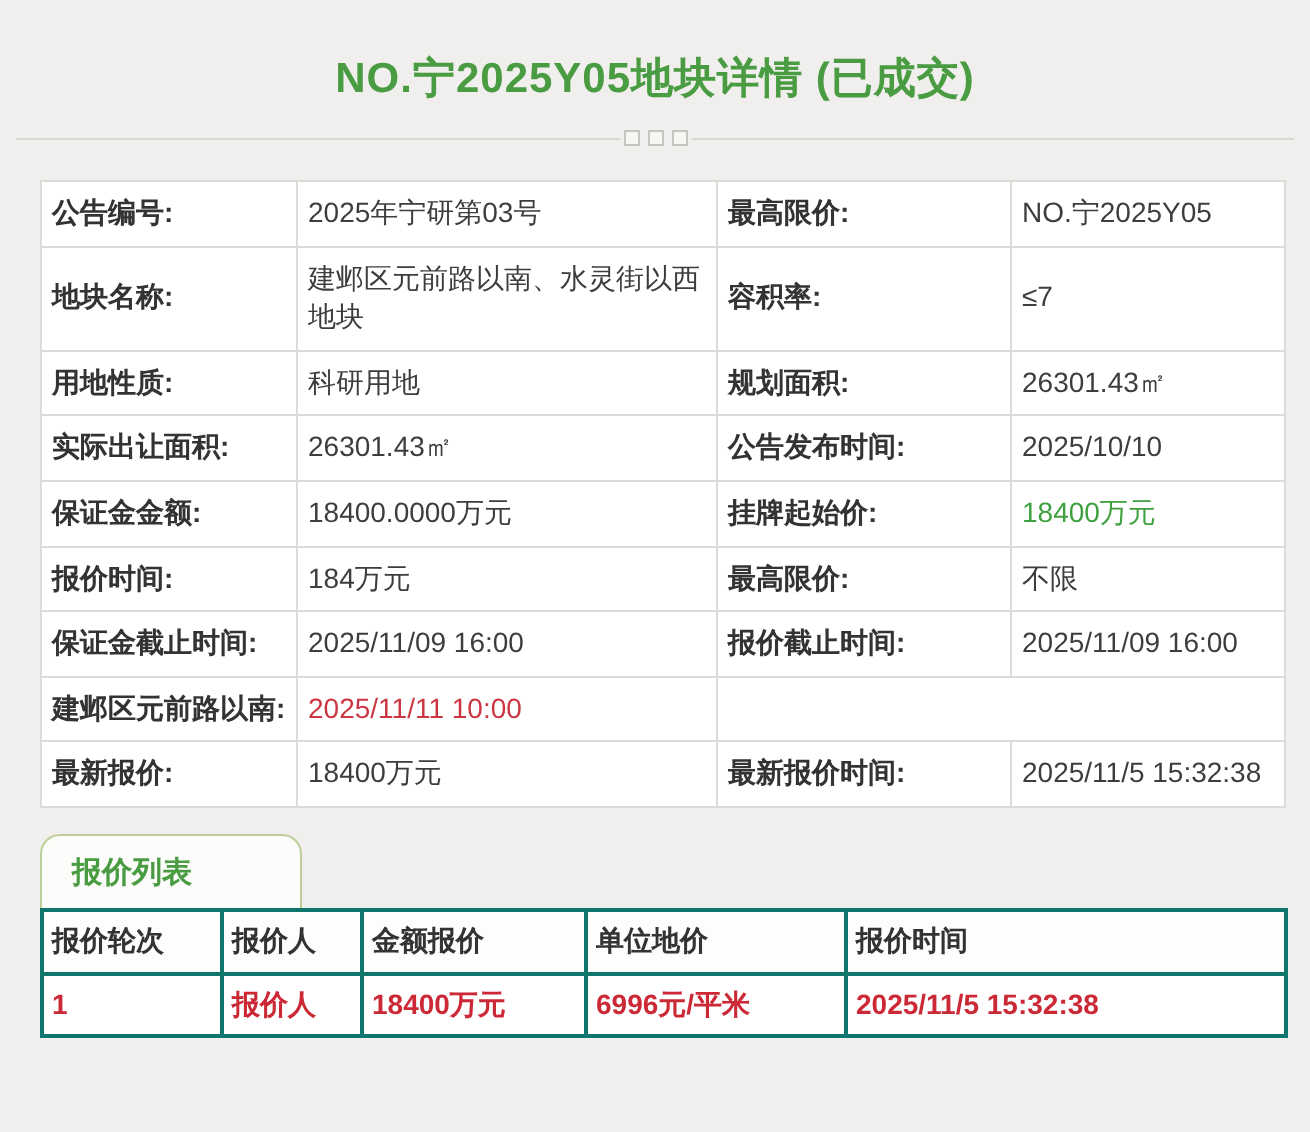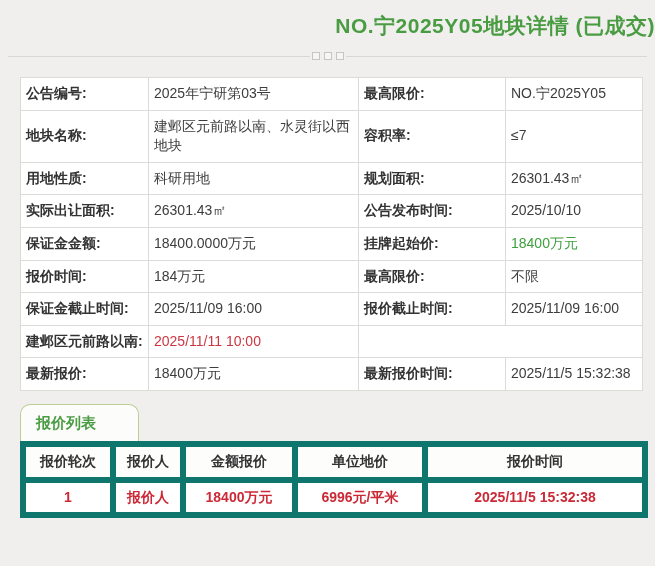--- a/index.html
+++ b/index.html
@@ -6,21 +6,21 @@
   html, body {
     margin: 0; padding: 0;
     width: 655px; height: 566px;
     background: #f0efed;
     font-family: "Liberation Sans", "DejaVu Sans", sans-serif;
     overflow: hidden;
   }
   .page { width: 655px; height: 566px; }
 
   
-  .header { padding-top: 12px; text-align: right; }
+  .header { padding-top: 25px; text-align: center; }
   .header h1 {
     margin: 0;
     font-size: 21px;
     font-weight: bold;
     color: #4a9c42;
     letter-spacing: 0.5px;
   }
 
   
   .divider {
@@ -55,21 +55,21 @@
   }
   td.lbl { font-weight: bold; color: #333333; }
   td.val { color: #3d3d3d; }
   td.val.green { color: #3fa03f; }
   td.val.red   { color: #cc3642; }
 
   
   .quote-section { margin: 13px 0 0 20px; width: 622px; }
   .tab {
     display: inline-block;
-    width: 119px; height: 37px;
+    width: 131px; height: 37px;
     padding: 9px 0 0 15px;
     border: 1px solid #bccf97;
     border-bottom: none;
     border-radius: 10px 10px 0 0;
     background: #fcfcfa;
     color: #4a9c42;
     font-size: 15px;
     font-weight: bold;
   }
   table.quote {
@@ -77,23 +77,23 @@
     border-collapse: collapse; table-layout: fixed;
     background: #ffffff;
     font-size: 14px;
   }
   table.quote col.q1 { width: 90px; }
   table.quote col.q2 { width: 70px; }
   table.quote col.q3 { width: 112px; }
   table.quote col.q4 { width: 130px; }
   table.quote col.q5 { width: 220px; }
   table.quote th, table.quote td {
-    border: 6px solid #0f766e;
+    border: 2px solid #0f766e;
     padding: 5px 4px;
-    text-align: center;
+    text-align: left;
     line-height: 1.4;
   }
   table.quote th { font-weight: bold; color: #333333; background: #fdfdfc; }
   table.quote td.bid { color: #cc2936; font-weight: bold; }
 </style>
 </head>
 <body>
 
 <div class="page">
 

